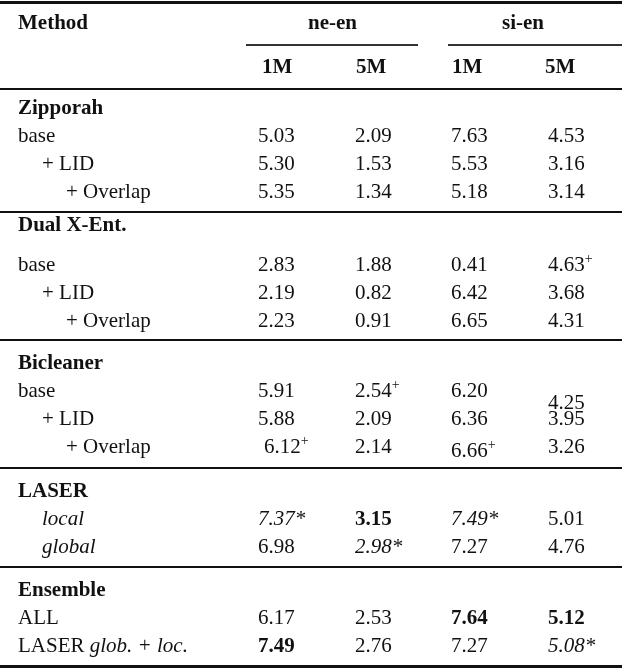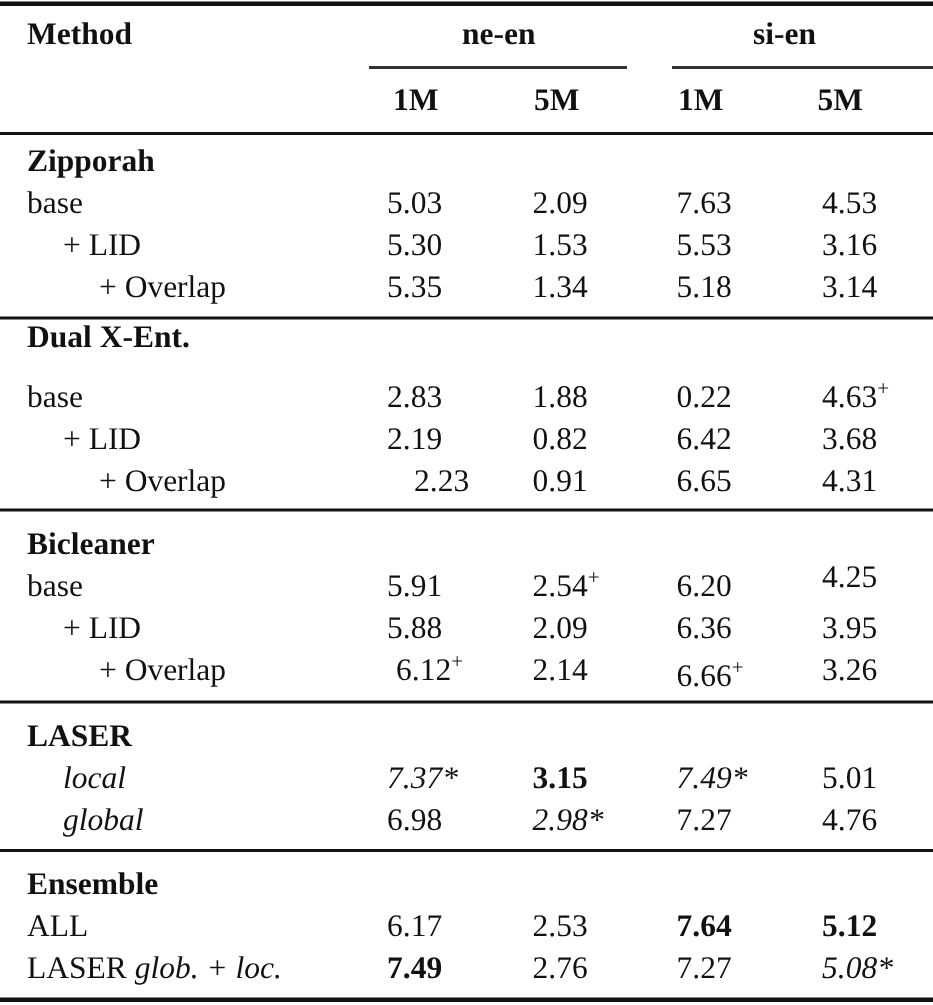--- a/index.html
+++ b/index.html
@@ -49,39 +49,39 @@
       <div class="cell" style="left: 66px; top: 179px;">+ Overlap</div>
       <div class="cell" style="left: 258px; top: 179px;"><span>5.35</span></div>
       <div class="cell" style="left: 355px; top: 179px;"><span>1.34</span></div>
       <div class="cell" style="left: 451px; top: 179px; font-family: Liberation Serif, serif;"><span>5.18</span></div>
       <div class="cell" style="left: 548px; top: 179px;"><span>3.14</span></div>
       <div class="rule thin" style="top: 211px;"></div>
       <div class="cell grp" style="left: 18px; top: 212px;">Dual X-Ent.</div>
       <div class="cell" style="left: 18px; top: 252px;">base</div>
       <div class="cell" style="left: 258px; top: 252px;"><span>2.83</span></div>
       <div class="cell" style="left: 355px; top: 252px;"><span>1.88</span></div>
-      <div class="cell" style="left: 451px; top: 252px;"><span>0.22</span></div>
+      <div class="cell" style="left: 451px; top: 252px;"><span>0.41</span></div>
       <div class="cell" style="left: 548px; top: 252px;"><span>4.63</span><sup>+</sup></div>
       <div class="cell" style="left: 42px; top: 280px;">+ LID</div>
       <div class="cell" style="left: 258px; top: 280px;"><span>2.19</span></div>
       <div class="cell" style="left: 355px; top: 280px;"><span>0.82</span></div>
       <div class="cell" style="left: 451px; top: 280px;"><span>6.42</span></div>
       <div class="cell" style="left: 548px; top: 280px;"><span>3.68</span></div>
       <div class="cell" style="left: 66px; top: 308px;">+ Overlap</div>
-      <div class="cell" style="left: 258px; top: 308px; margin-left: 18px;"><span>2.23</span></div>
+      <div class="cell" style="left: 258px; top: 308px;"><span>2.23</span></div>
       <div class="cell" style="left: 355px; top: 308px;"><span>0.91</span></div>
       <div class="cell" style="left: 451px; top: 308px;"><span>6.65</span></div>
       <div class="cell" style="left: 548px; top: 308px;"><span>4.31</span></div>
       <div class="rule thin" style="top: 339px;"></div>
       <div class="cell grp" style="left: 18px; top: 350px;">Bicleaner</div>
       <div class="cell" style="left: 18px; top: 378px;">base</div>
       <div class="cell" style="left: 258px; top: 378px;"><span>5.91</span></div>
       <div class="cell" style="left: 355px; top: 378px;"><span>2.54</span><sup>+</sup></div>
       <div class="cell" style="left: 451px; top: 378px;"><span>6.20</span></div>
-      <div class="cell" style="left: 548px; top: 372px; text-align: center;"><span>4.25</span></div>
+      <div class="cell" style="left: 548px; top: 390px; text-align: center;"><span>4.25</span></div>
       <div class="cell" style="left: 42px; top: 406px;">+ LID</div>
       <div class="cell" style="left: 258px; top: 406px;"><span>5.88</span></div>
       <div class="cell" style="left: 355px; top: 406px;"><span>2.09</span></div>
       <div class="cell" style="left: 451px; top: 406px;"><span>6.36</span></div>
       <div class="cell" style="left: 548px; top: 406px;"><span>3.95</span></div>
       <div class="cell" style="left: 66px; top: 434px;">+ Overlap</div>
       <div class="cell" style="left: 264px; top: 434px;"><span>6.12</span><sup>+</sup></div>
       <div class="cell" style="left: 355px; top: 434px;"><span>2.14</span></div>
       <div class="cell" style="left: 451px; top: 438px;"><span>6.66</span><sup>+</sup></div>
       <div class="cell" style="left: 548px; top: 434px;"><span>3.26</span></div>

